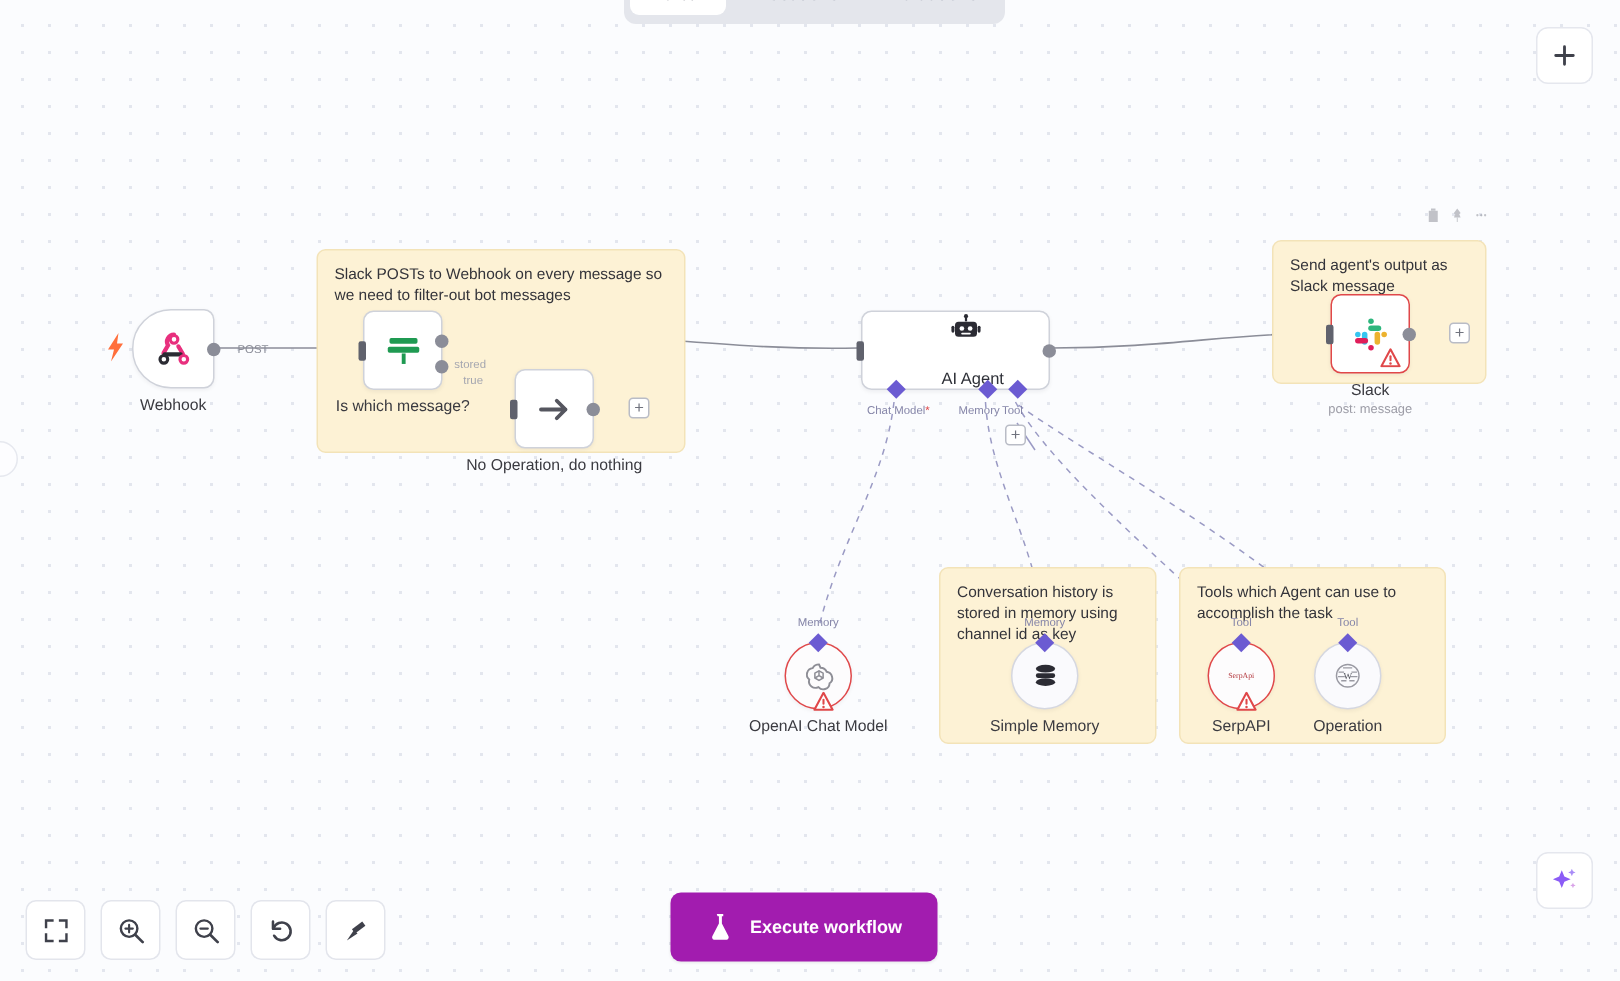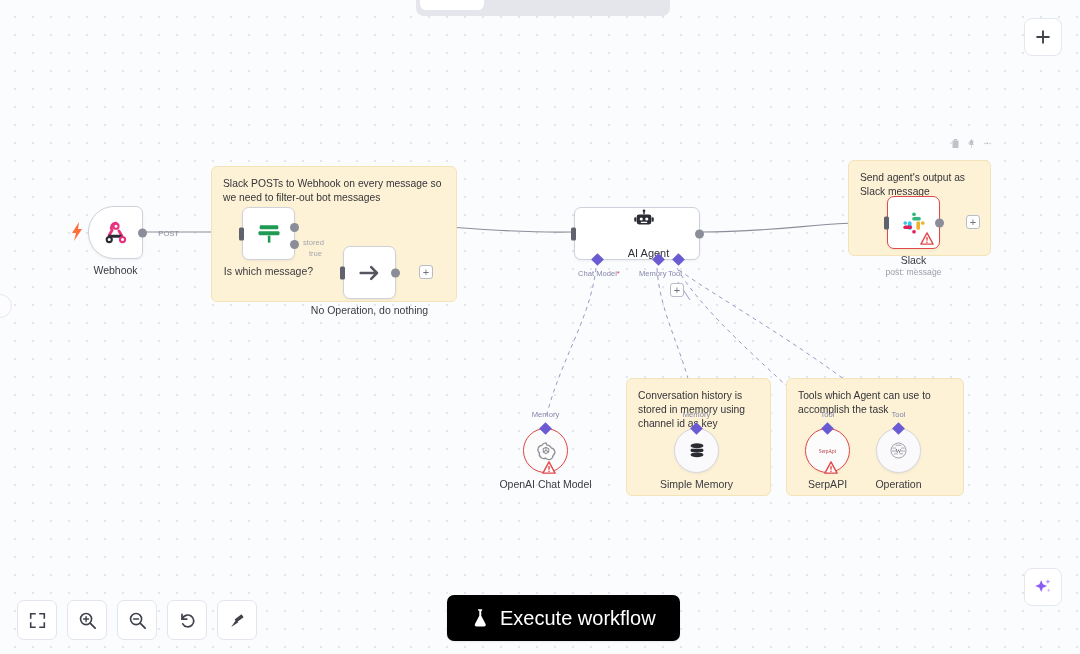--- a/index.html
+++ b/index.html
@@ -131,26 +131,27 @@
     width: 40px; height: 40px; border-radius: 7px;
     background: #ffffff; border: 1px solid #e3e5ec;
     display: flex; align-items: center; justify-content: center;
     cursor: pointer;
   }
 
   
   .execute-btn {
     position: absolute; left: 447px; bottom: 13px;
     height: 46px; padding: 0 24px;
-    background: #000000; color: #fff;
+    background: #a21caf; color: #fff;
     border: none; border-radius: 7px;
     display: flex; align-items: center; gap: 11px;
-    font-size: 20px; font-family: "Liberation Sans", sans-serif;
+    font-size: 12px; font-family: "Liberation Sans", sans-serif;
     cursor: pointer; z-index: 30;
     box-shadow: 0 1px 2px rgba(0,0,0,.08);
+    font-weight: bold;
   }
 
   
   .corner-btn {
     position: absolute; width: 38px; height: 38px;
     background: #fff; border: 1px solid #e5e7ee; border-radius: 8px;
     display: flex; align-items: center; justify-content: center;
     cursor: pointer; z-index: 30;
   }
   .corner-add { right: 18px; top: 18px; }

